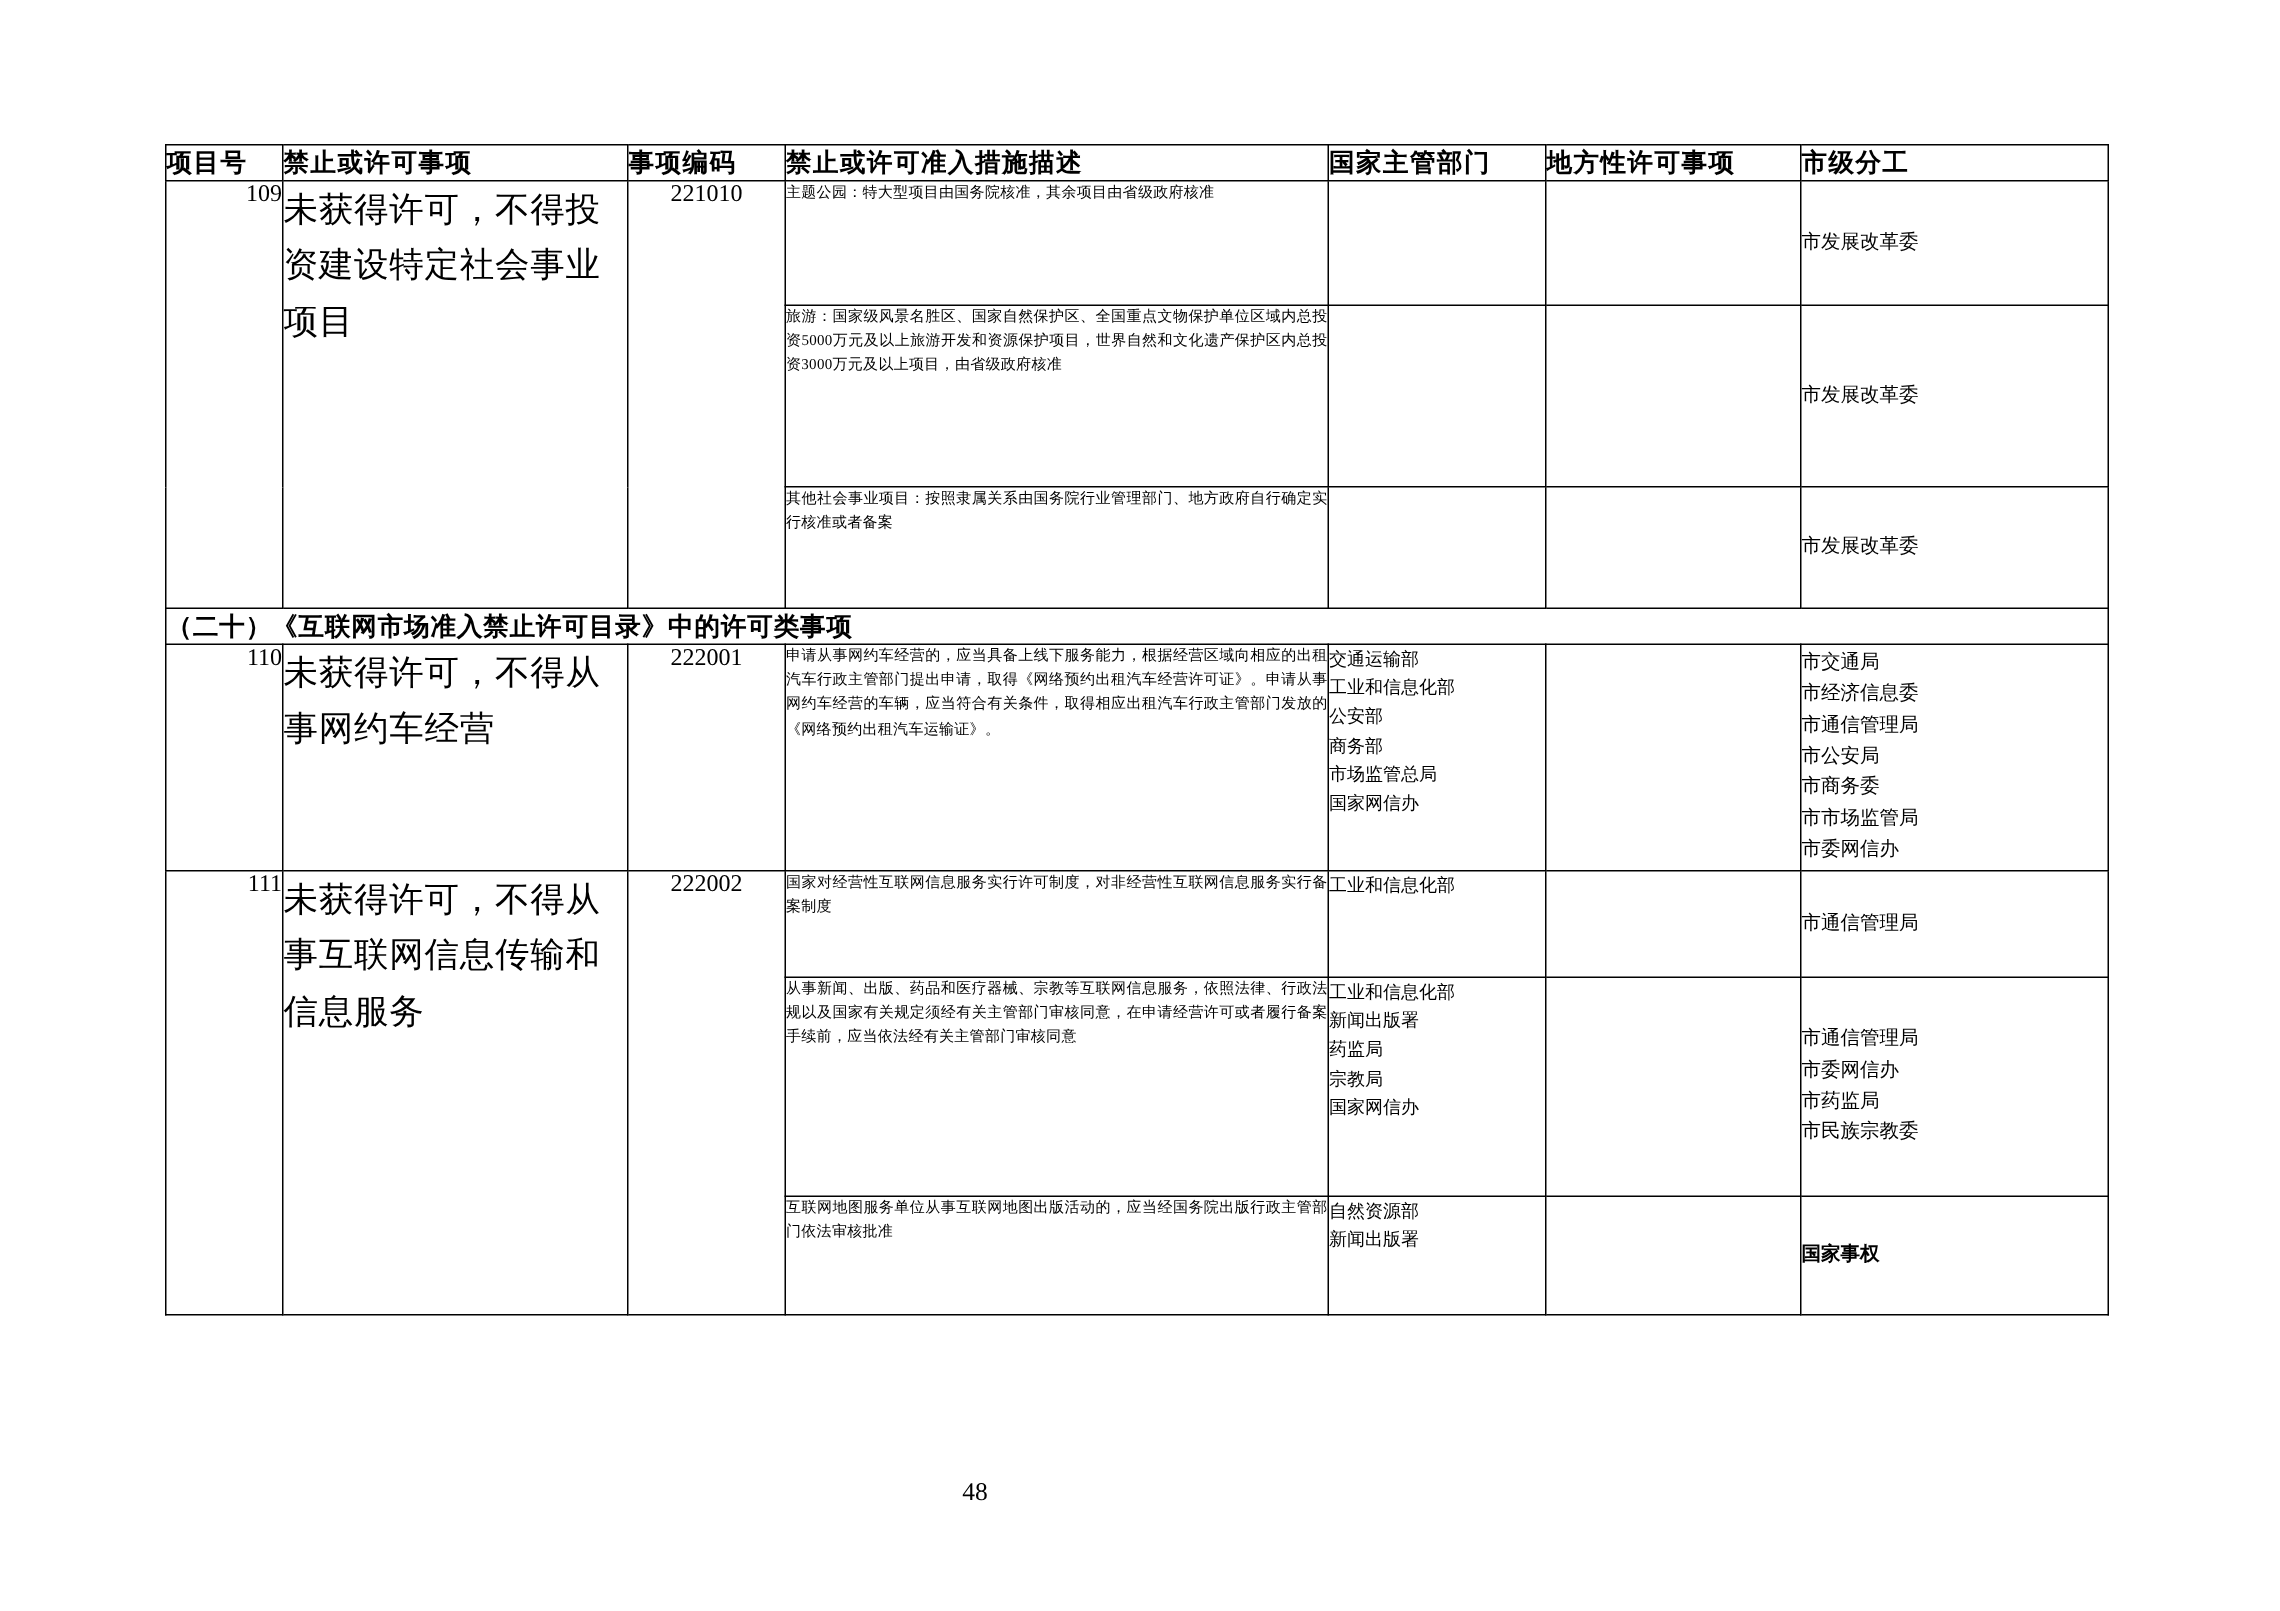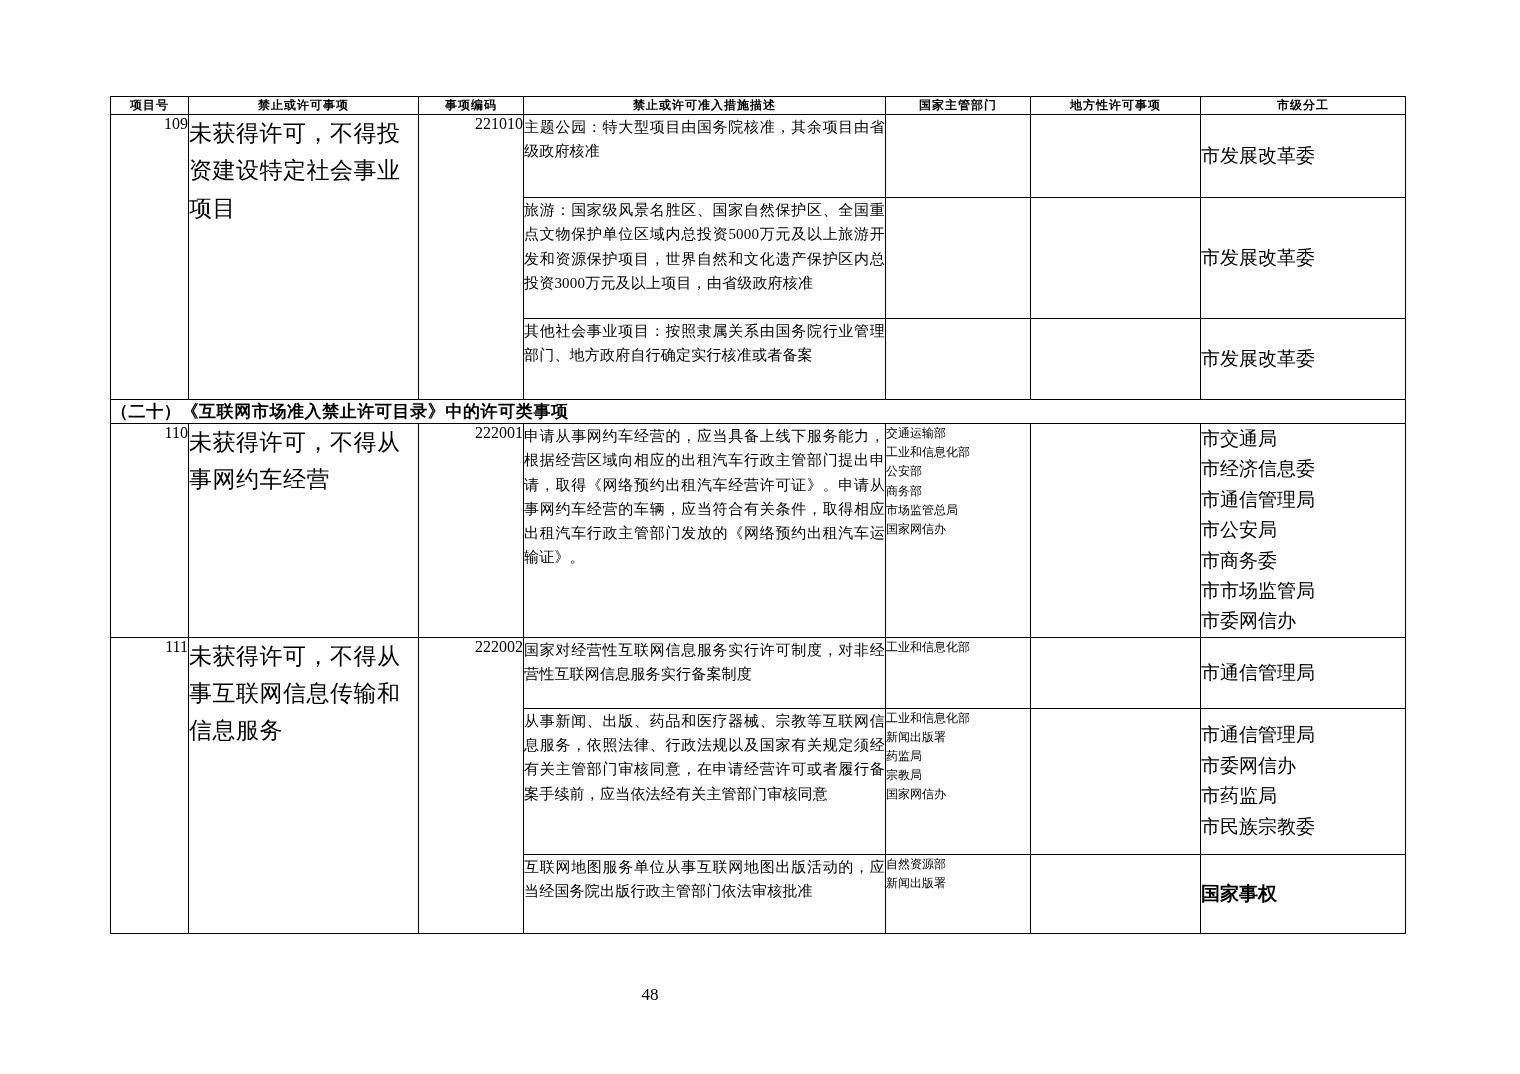--- a/index.html
+++ b/index.html
@@ -34,23 +34,23 @@
   
   col.c-num   { width: 78px; }
   col.c-item  { width: 230px; }
   col.c-code  { width: 105px; }
   col.c-desc  { width: 362px; }
   col.c-nat   { width: 145px; }
   col.c-local { width: 170px; }
   col.c-city  { width: 205px; }
 
   .hdr {
-    text-align: center;
+    text-align: left;
     font-weight: bold;
-    font-size: 12px;
+    font-size: 17px;
     padding: 11px 4px 11px 4px;
     letter-spacing: 1px;
   }
   .cell {
     font-size: 15.5px;
     line-height: 1.58;
     padding: 9px 10px 9px 10px;
   }
   .num-cell {
     font-size: 16px;
@@ -59,37 +59,38 @@
   }
   .item-cell {
     font-size: 23px;
     vertical-align: middle;
     line-height: 1.62;
     padding: 9px 12px;
     letter-spacing: 0.5px;
   }
   .code-cell {
     font-size: 16px;
-    text-align: right;
+    text-align: center;
     vertical-align: middle;
     border-radius: 16px;
   }
   .desc-cell {
-    font-size: 15px;
+    font-size: 10px;
     line-height: 1.62;
     text-align: justify;
     letter-spacing: 0.2px;
   }
   .nat-cell, .local-cell {
     font-size: 12px;
     line-height: 1.6;
   }
   .city-cell {
-    font-size: 19px;
+    font-size: 13px;
     line-height: 1.6;
+    font-family: Liberation Mono, monospace;
   }
   .city-cell.mid-v {
     vertical-align: middle;
   }
   .section-row td {
     font-size: 17px;
     font-weight: bold;
     padding: 14px 12px;
     letter-spacing: 0.6px;
   }

